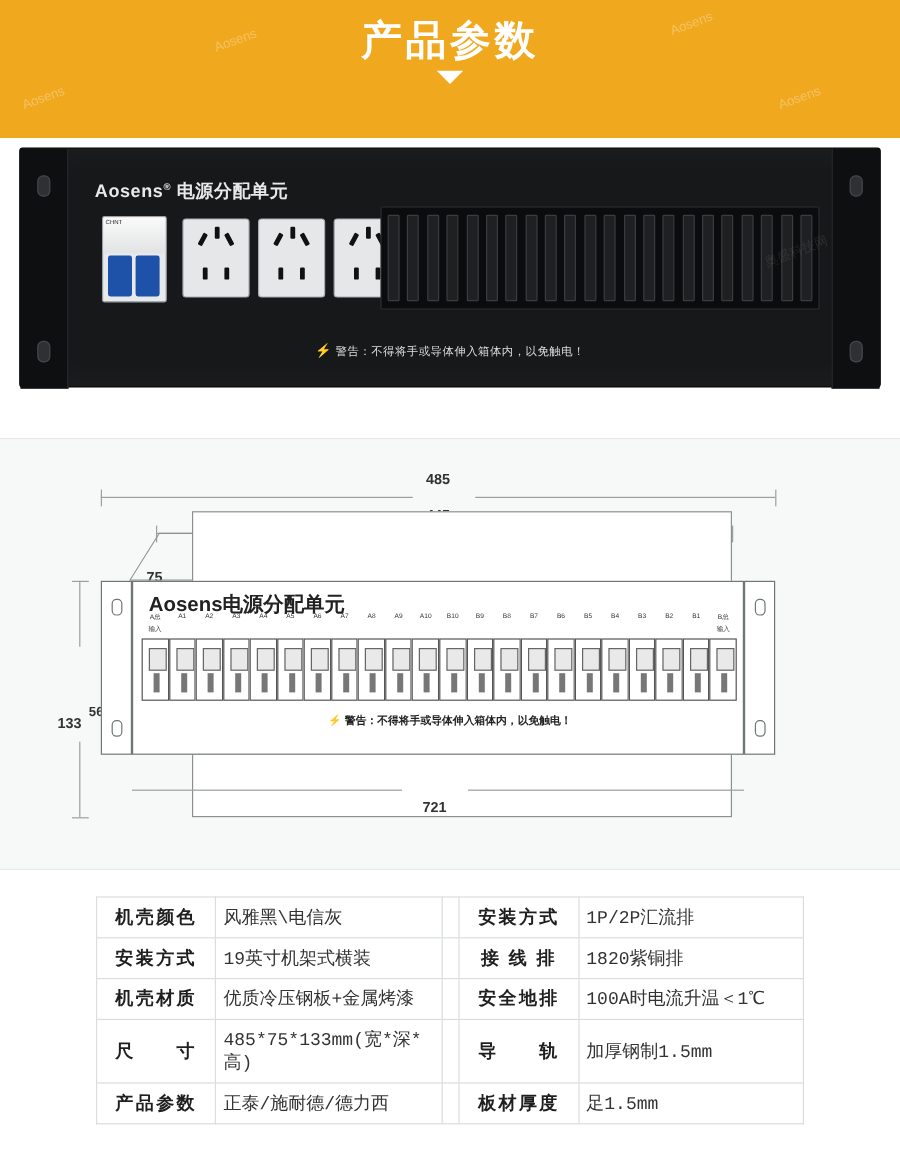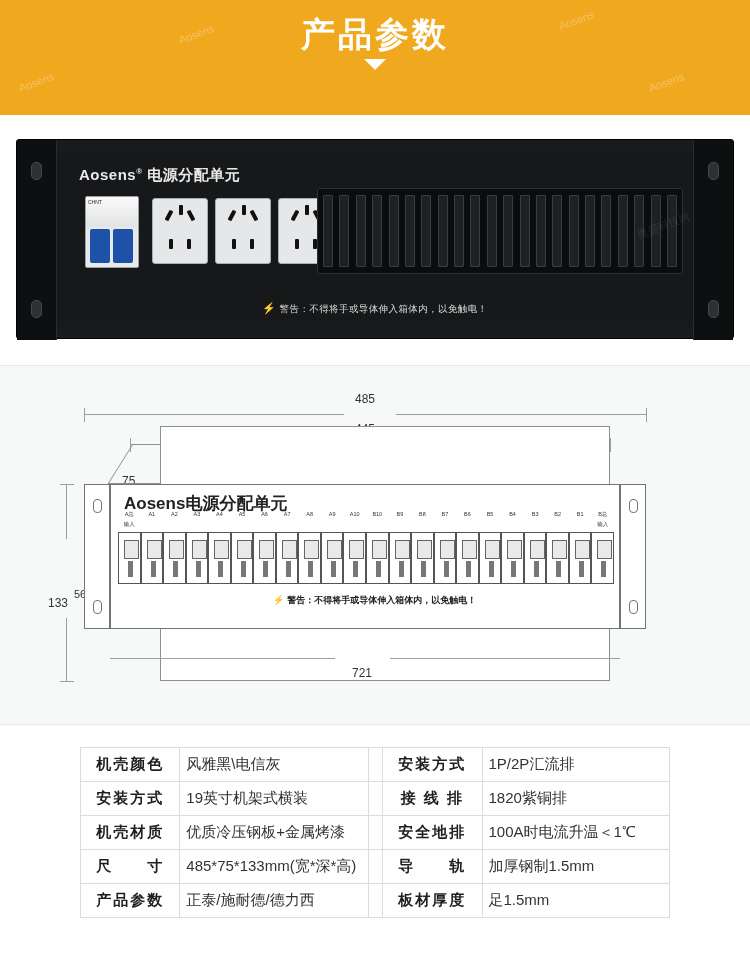--- a/index.html
+++ b/index.html
@@ -54,21 +54,21 @@
     white-space: nowrap;
   }
   .wm.dark { color: rgba(120,120,120,0.22); }
 
   
   .photo-wrap {
     position: relative;
     width: 750px;
     height: 250px;
     background: #ffffff;
-    padding: 24px 16px;
+    padding: 8px 16px;
   }
   .pdu {
     position: relative;
     width: 718px;
     height: 200px;
     background: #17181a;
     border: 1px solid #000;
     border-radius: 3px;
     box-shadow: inset 0 0 40px rgba(255,255,255,0.04);
   }
@@ -197,20 +197,21 @@
     width: 750px;
     height: 360px;
     background: #f7f9f8;
     border-top: 1px solid #e6eae9;
     border-bottom: 1px solid #e6eae9;
   }
   .dim-label {
     position: absolute;
     font-size: 12px;
     color: #333;
+    font-weight: bold;
   }
   .dline { position: absolute; background: #9aa0a0; }
   .dline.h { height: 1px; }
   .dline.v { width: 1px; }
 
   .case-outer {
     position: absolute;
     left: 160px; top: 60px;
     width: 450px; height: 255px;
     border: 1px solid #8b9191;
@@ -341,20 +342,21 @@
     text-align: center;
     color: #1f1f1f;
     font-weight: bold;
     letter-spacing: 2px;
     background: #ffffff;
   }
   td.v {
     width: 190px;
     padding-left: 14px;
     color: #333;
+    font-family: Liberation Mono, monospace;
   }
   td.gap { border: none; width: 14px; }
 </style>
 </head>
 <body>
 
 <div class="banner">
   <div class="wm" style="left:178px; top:28px;">Aosens</div>
   <div class="wm" style="left:558px; top:14px;">Aosens</div>
   <div class="wm" style="left:18px; top:76px;">Aosens</div>

